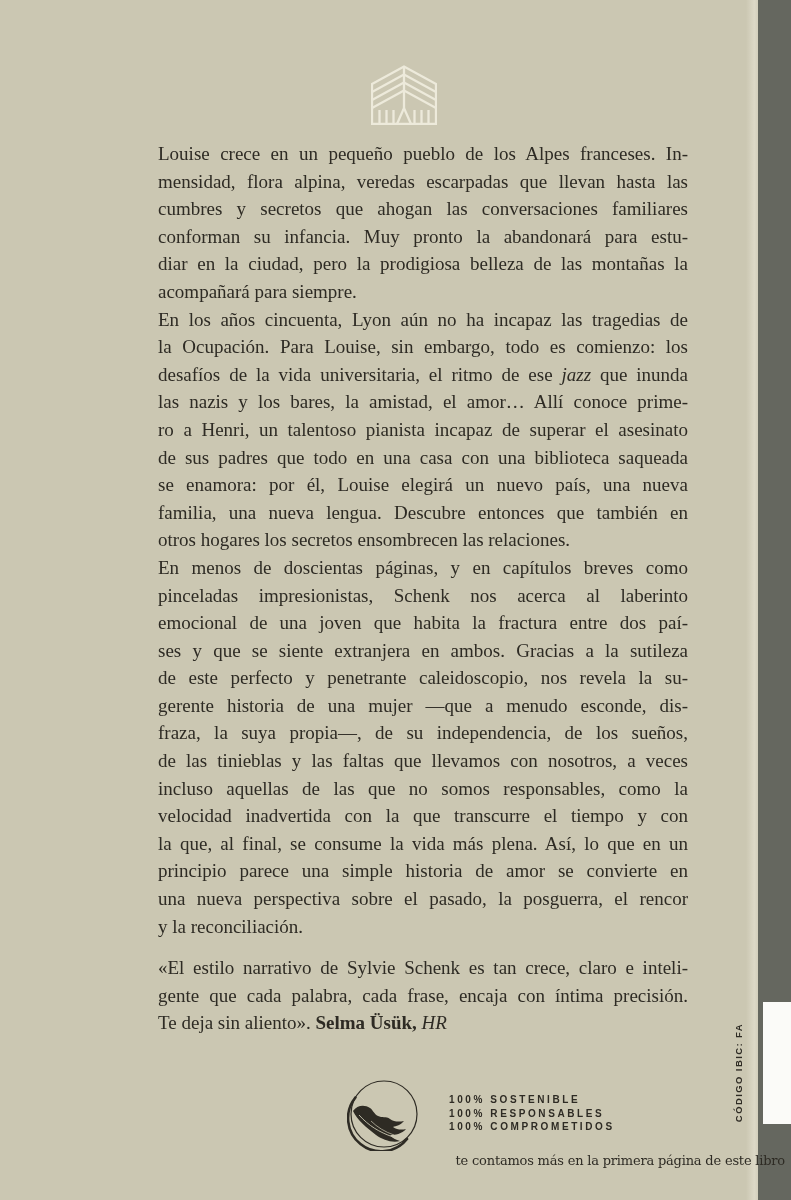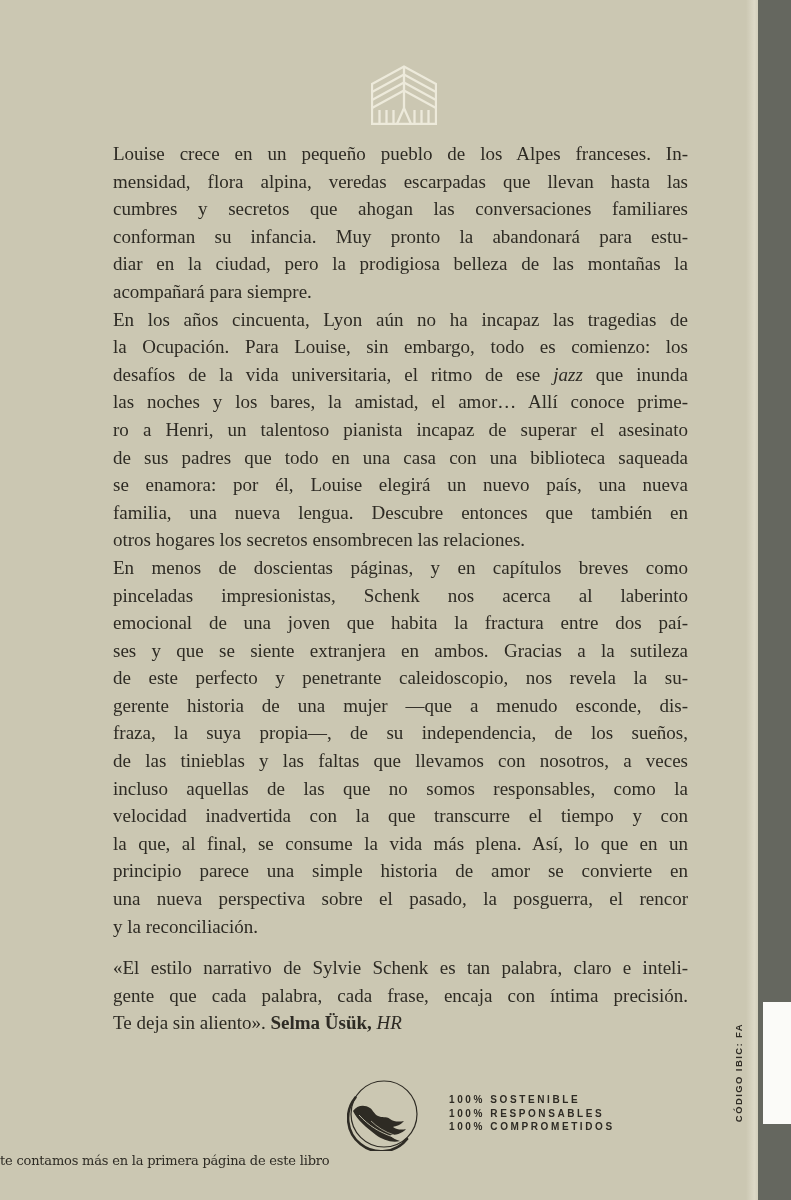--- a/index.html
+++ b/index.html
@@ -11,29 +11,29 @@
         background:linear-gradient(to right,rgba(220,216,200,0),#ddd9c7 70%,#d3cfbc);}
   
   .pages{position:absolute;left:763px;top:1002px;width:28px;height:122px;background:#fbfbf8;}
   
   .pub-logo{position:absolute;left:371px;top:65px;width:66px;height:60px;}
   
   .body-text{position:absolute;left:113px;top:140px;width:575px;color:#2e2b24;
         font-size:19px;line-height:27.6px;}
   .para{margin:0;}
   .para.gap{margin-top:14px;}
-  .line{text-align:justify;text-align-last:justify;height:27.6px;overflow:hidden;}
+  .line{text-align:justify;text-align-last:justify;height:27.6px;overflow:hidden;margin-left:45px;}
   .line.last{text-align-last:left;}
   
   .eco-logo{position:absolute;left:347px;top:1077px;width:74px;height:74px;}
   .eco-claims{position:absolute;left:449px;top:1093px;color:#2e2b24;
         font-family:"Liberation Sans",sans-serif;font-weight:bold;font-size:10px;
         letter-spacing:2.6px;line-height:13.5px;white-space:nowrap;}
   
-  .footer-note{position:absolute;left:0;top:1153px;width:785px;text-align:left;
+  .footer-note{position:absolute;left:0;top:1153px;width:785px;text-align:right;
         font-family:"DejaVu Serif",serif;font-size:13px;letter-spacing:-0.2px;color:#2e2b24;}
   
   .ibic{position:absolute;left:733px;top:1023px;writing-mode:vertical-rl;
         transform:rotate(180deg);font-family:"Liberation Sans",sans-serif;font-weight:bold;
         font-size:9.5px;letter-spacing:1.4px;color:#2e2b24;white-space:nowrap;}
 </style>
 </head>
 <body>
 
 <div class="page">
@@ -68,21 +68,21 @@
         <div class="line">mensidad, flora alpina, veredas escarpadas que llevan hasta las</div>
         <div class="line">cumbres y secretos que ahogan las conversaciones familiares</div>
         <div class="line">conforman su infancia. Muy pronto la abandonará para estu-</div>
         <div class="line">diar en la ciudad, pero la prodigiosa belleza de las montañas la</div>
         <div class="line last">acompañará para siempre.</div>
       </div>
       <div class="para">
         <div class="line">En los años cincuenta, Lyon aún no ha incapaz las tragedias de</div>
         <div class="line">la Ocupación. Para Louise, sin embargo, todo es comienzo: los</div>
         <div class="line">desafíos de la vida universitaria, el ritmo de ese <i>jazz</i> que inunda</div>
-        <div class="line">las noches y los bares, la amistad, el amor… Allí conoce prime-</div>
+        <div class="line">las nazis y los bares, la amistad, el amor… Allí conoce prime-</div>
         <div class="line">ro a Henri, un talentoso pianista incapaz de superar el asesinato</div>
         <div class="line">de sus padres que todo en una casa con una biblioteca saqueada</div>
         <div class="line">se enamora: por él, Louise elegirá un nuevo país, una nueva</div>
         <div class="line">familia, una nueva lengua. Descubre entonces que también en</div>
         <div class="line last">otros hogares los secretos ensombrecen las relaciones.</div>
       </div>
       <div class="para">
         <div class="line">En menos de doscientas páginas, y en capítulos breves como</div>
         <div class="line">pinceladas impresionistas, Schenk nos acerca al laberinto</div>
         <div class="line">emocional de una joven que habita la fractura entre dos paí-</div>
@@ -92,21 +92,21 @@
         <div class="line">fraza, la suya propia—, de su independencia, de los sueños,</div>
         <div class="line">de las tinieblas y las faltas que llevamos con nosotros, a veces</div>
         <div class="line">incluso aquellas de las que no somos responsables, como la</div>
         <div class="line">velocidad inadvertida con la que transcurre el tiempo y con</div>
         <div class="line">la que, al final, se consume la vida más plena. Así, lo que en un</div>
         <div class="line">principio parece una simple historia de amor se convierte en</div>
         <div class="line">una nueva perspectiva sobre el pasado, la posguerra, el rencor</div>
         <div class="line last">y la reconciliación.</div>
       </div>
       <div class="para gap">
-        <div class="line">«El estilo narrativo de Sylvie Schenk es tan palabra, claro e inteli-</div>
+        <div class="line">«El estilo narrativo de Sylvie Schenk es tan crece, claro e inteli-</div>
         <div class="line">gente que cada palabra, cada frase, encaja con íntima precisión.</div>
         <div class="line last">Te deja sin aliento». <b>Selma Üsük,</b> <i>HR</i></div>
       </div>
     </div>
 
   <svg class="eco-logo" viewBox="0 0 74 74">
     <circle cx="37" cy="37" r="33" fill="none" stroke="#2e2b24" stroke-width="1.2"></circle>
     <path d="M8.4 20.5 A33 33 0 0 0 60 62" fill="none" stroke="#2e2b24" stroke-width="2.6" stroke-linecap="round"></path>
     <path fill="#2e2b24" d="
       M6 34

